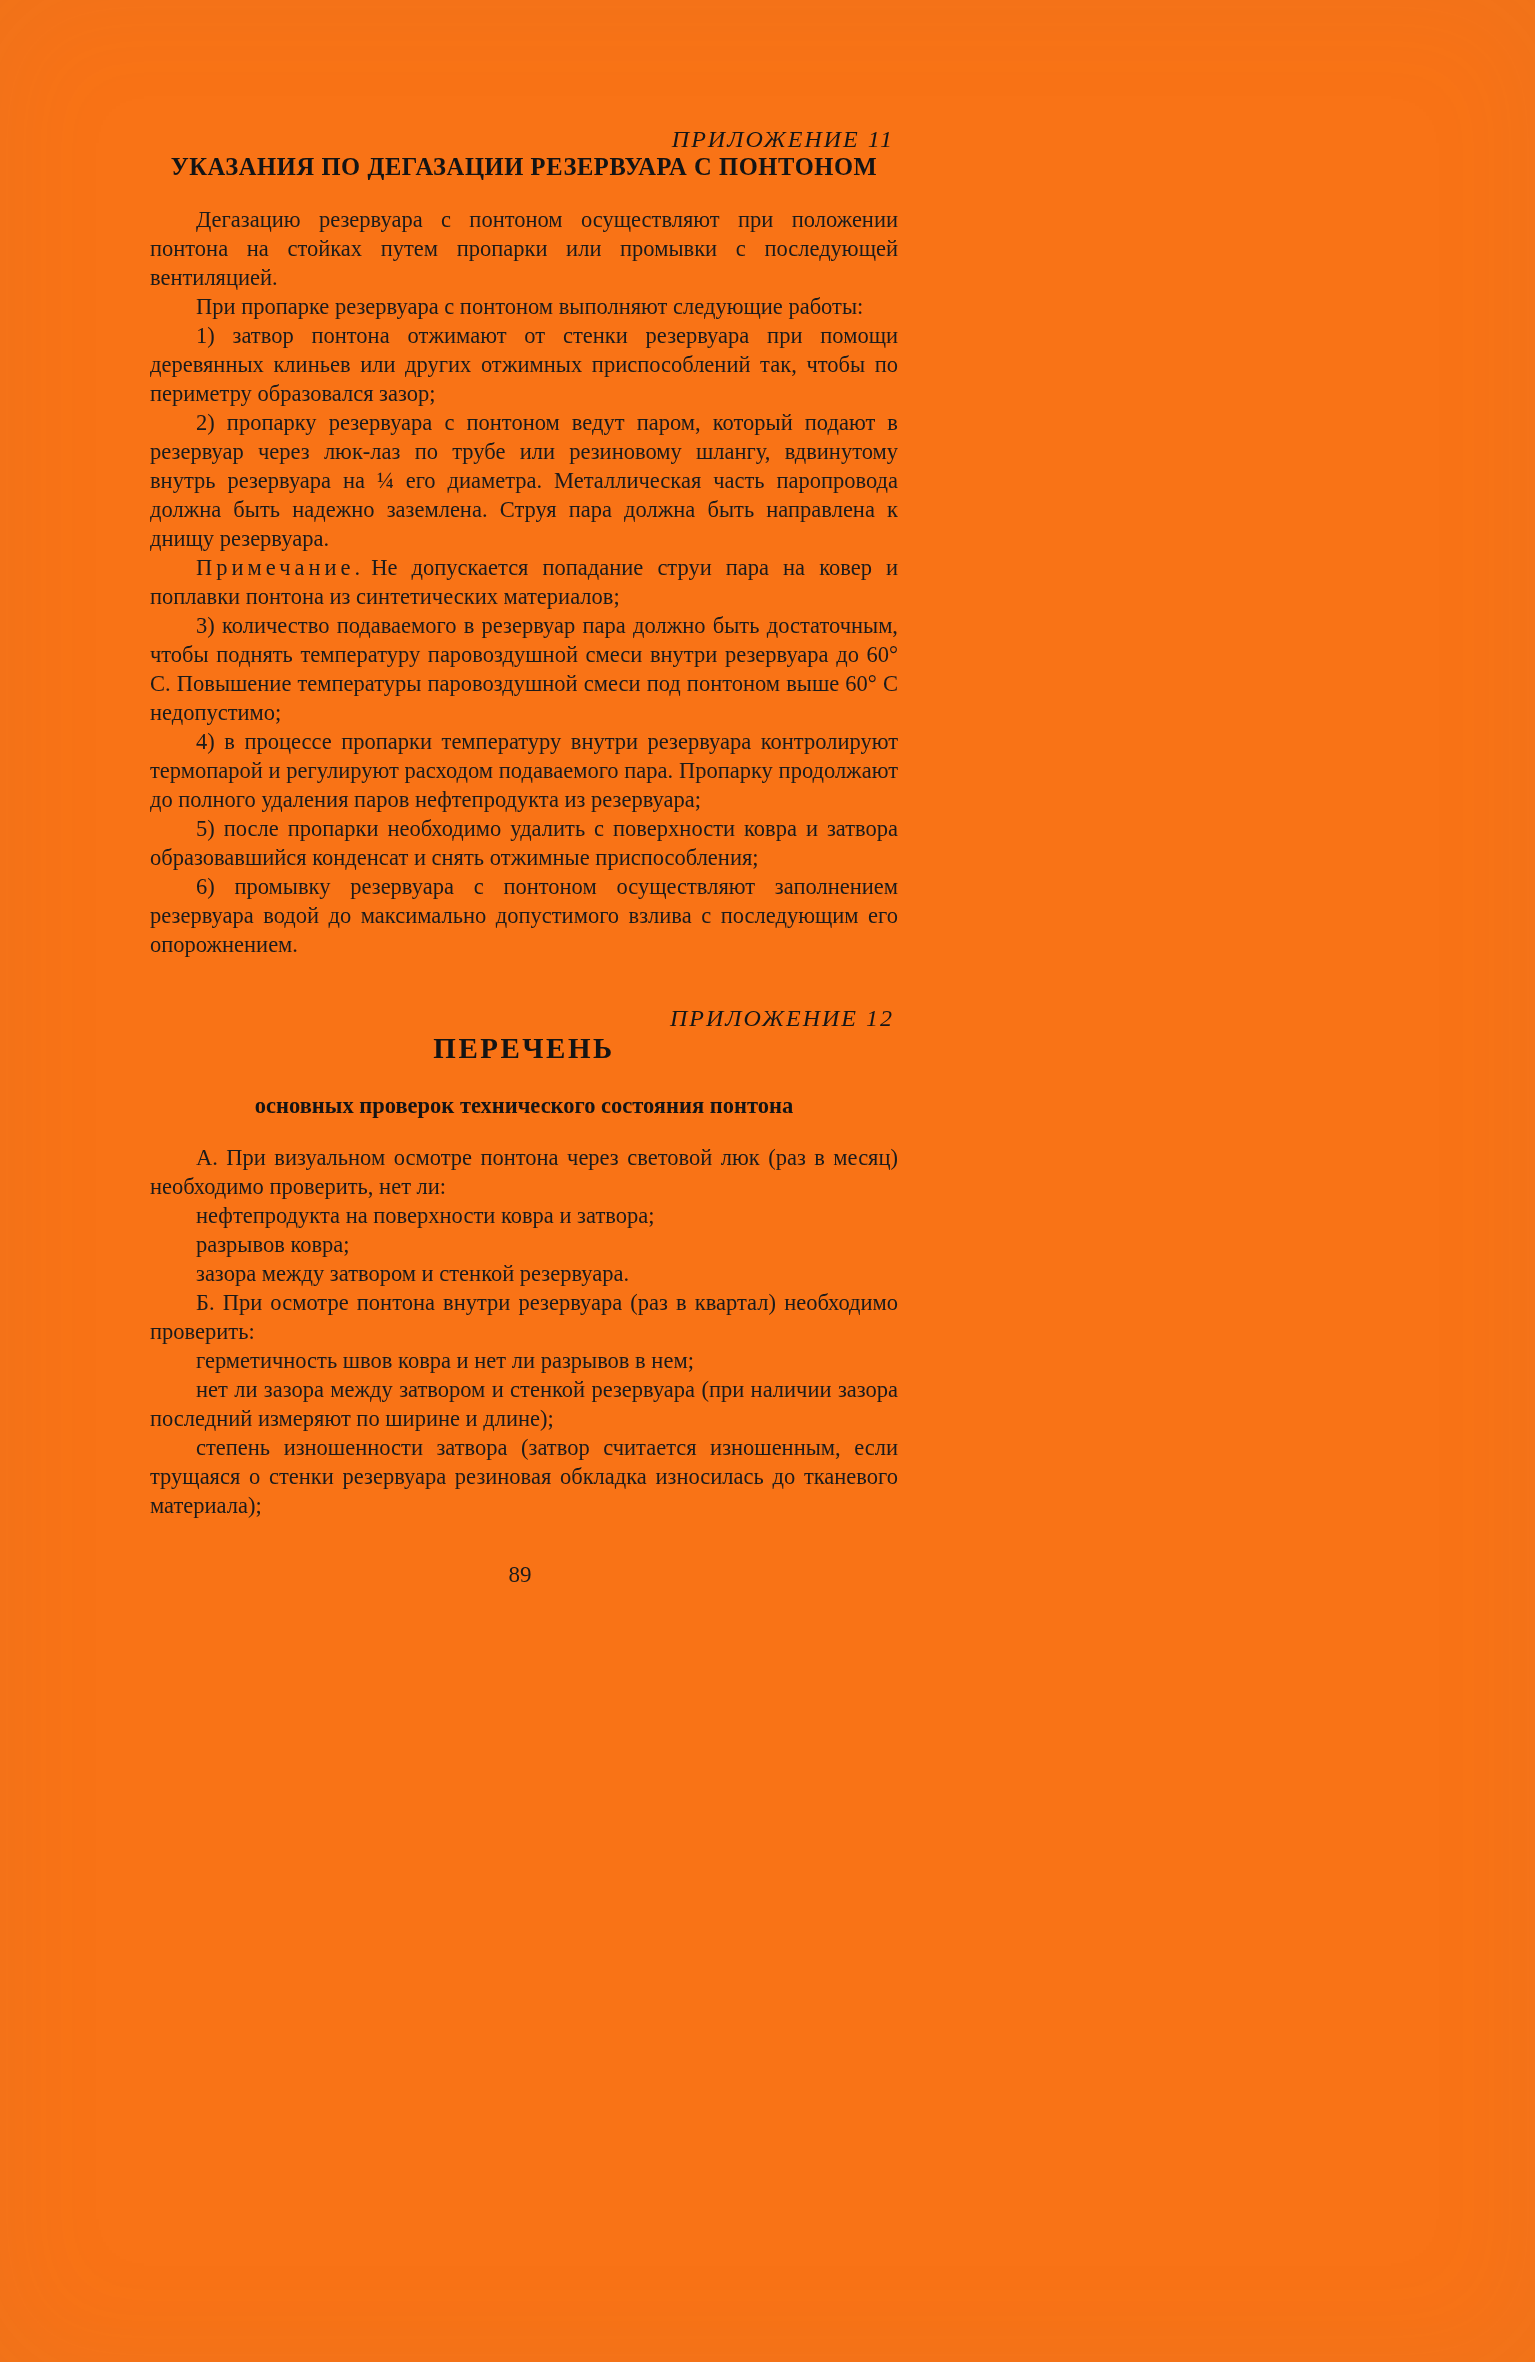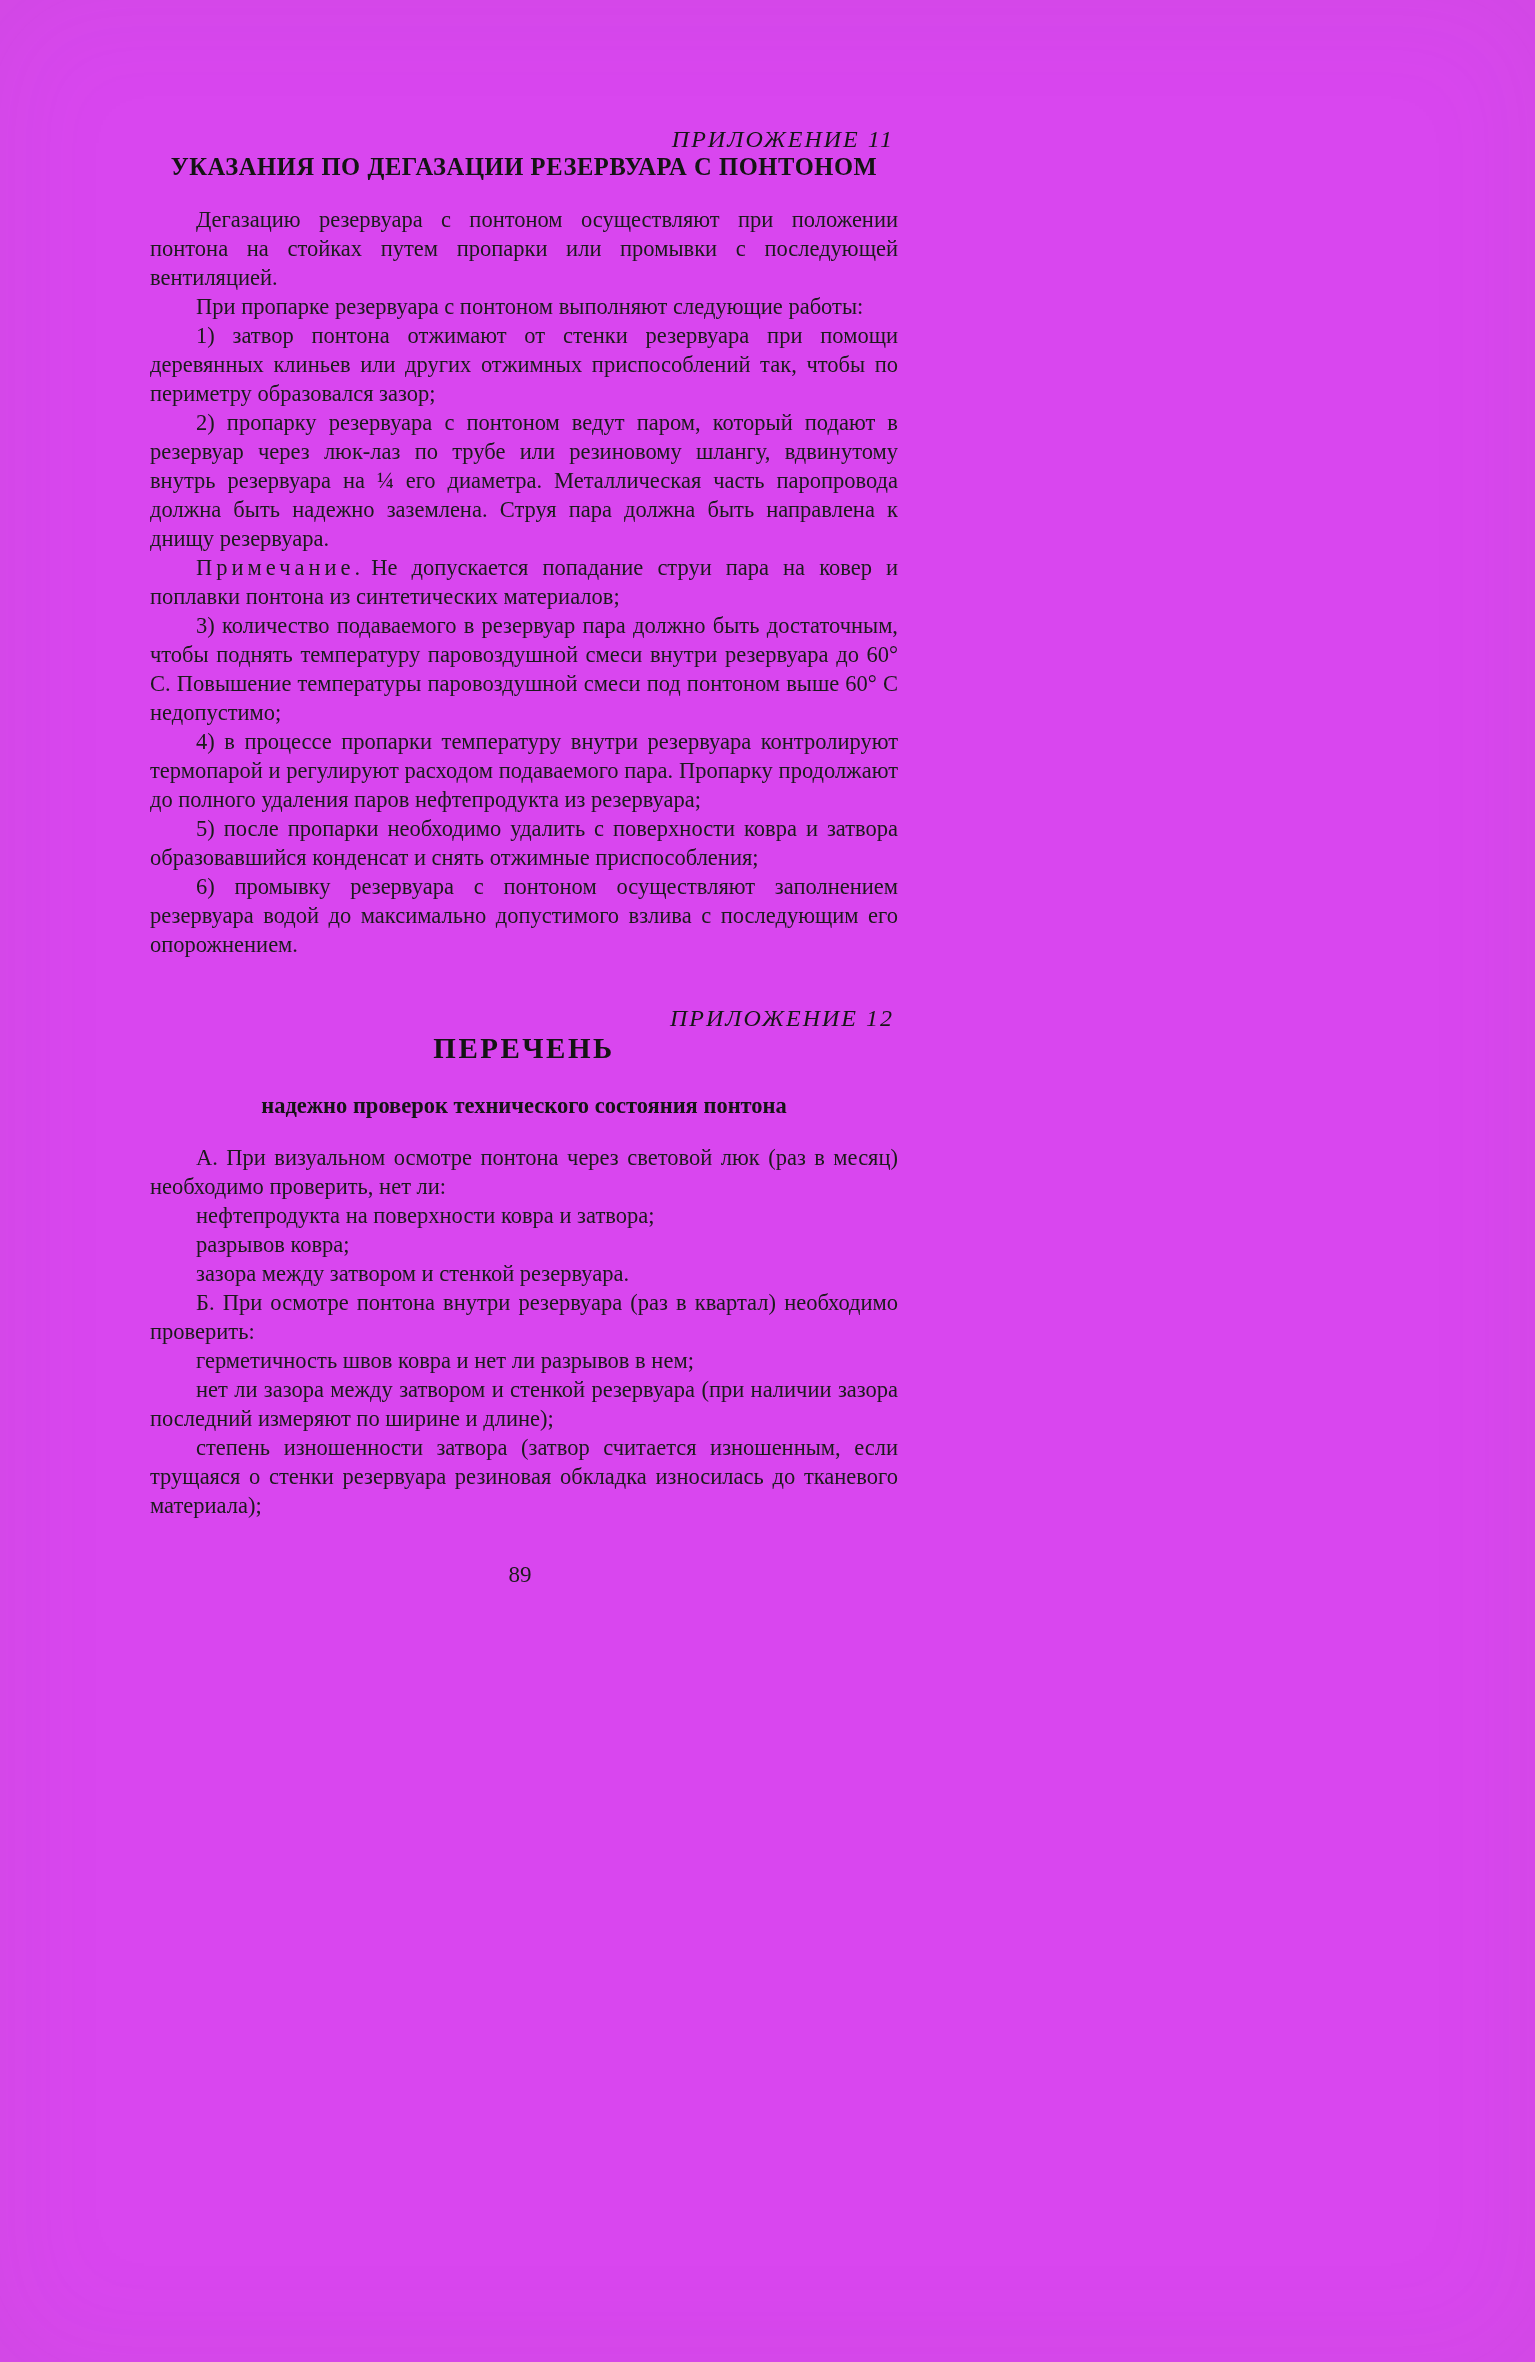--- a/index.html
+++ b/index.html
@@ -5,21 +5,21 @@
   * { margin: 0; padding: 0; box-sizing: border-box; }
 
   html, body {
     background: #f8f6f1;
   }
 
   .page {
     position: relative;
     width: 1535px;
     height: 2362px;
-    background: #d946ef;
+    background: #f97316;
     font-family: "Liberation Serif", "DejaVu Serif", serif;
     color: #1b1b1b;
     box-shadow: inset 0 0 120px rgba(120,110,90,0.08);
     overflow: hidden;
   }
 
   .content {
     position: absolute;
     left: 150px;
     top: 126px;
@@ -111,21 +111,21 @@
       <p class="para">3) количество подаваемого в резервуар пара должно быть достаточным, чтобы поднять температуру паровоздушной смеси внутри резервуара до 60° С. Повышение температуры паровоздушной смеси под понтоном выше 60° С недопустимо;</p>
       <p class="para">4) в процессе пропарки температуру внутри резервуара контролируют термопарой и регулируют расходом подаваемого пара. Пропарку продолжают до полного удаления паров нефтепродукта из резервуара;</p>
       <p class="para">5) после пропарки необходимо удалить с поверхности ковра и затвора образовавшийся конденсат и снять отжимные приспособления;</p>
       <p class="para">6) промывку резервуара с понтоном осуществляют заполнением резервуара водой до максимально допустимого взлива с последующим его опорожнением.</p>
     </div>
 
     <div class="appendix-label second">ПРИЛОЖЕНИЕ 12</div>
 
     <h2 class="doc-title perechen">ПЕРЕЧЕНЬ</h2>
 
-    <div class="doc-subtitle">надежно проверок технического состояния понтона</div>
+    <div class="doc-subtitle">основных проверок технического состояния понтона</div>
 
     <div class="body-block">
       <p class="para">А. При визуальном осмотре понтона через световой люк (раз в месяц) необходимо проверить, нет ли:</p>
       <p class="para">нефтепродукта на поверхности ковра и затвора;</p>
       <p class="para">разрывов ковра;</p>
       <p class="para">зазора между затвором и стенкой резервуара.</p>
       <p class="para">Б. При осмотре понтона внутри резервуара (раз в квартал) необходимо проверить:</p>
       <p class="para">герметичность швов ковра и нет ли разрывов в нем;</p>
       <p class="para">нет ли зазора между затвором и стенкой резервуара (при наличии зазора последний измеряют по ширине и длине);</p>
       <p class="para">степень изношенности затвора (затвор считается изношенным, если трущаяся о стенки резервуара резиновая обкладка износилась до тканевого материала);</p>

